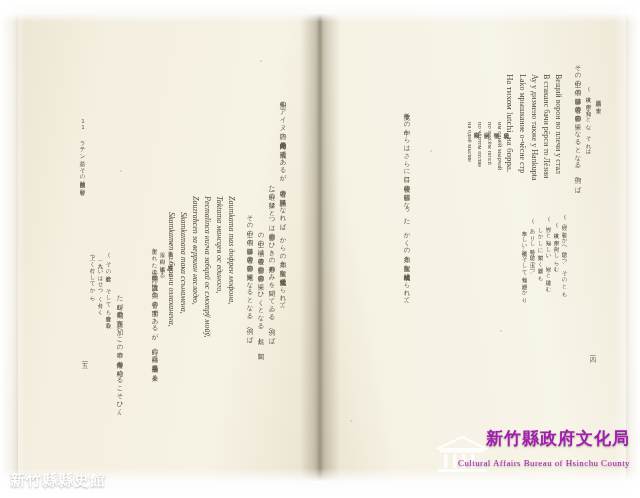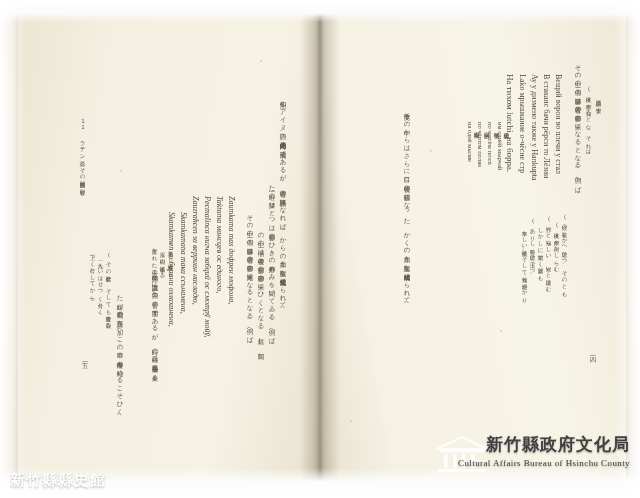--- a/index.html
+++ b/index.html
@@ -80,25 +80,25 @@
   .rot.small{font-size:6.5px;}
 
   
   .wm-left{
     position:absolute;left:10px;bottom:8px;
     font-size:15px;font-weight:bold;color:#ffffff;
     font-family:"DejaVu Sans", sans-serif;letter-spacing:1px;
     text-shadow:0 1px 2px rgba(0,0,0,.30);
   }
   .wm-right{
-    position:absolute;right:10px;bottom:30px;text-align:right;color:#404040;
+    position:absolute;right:10px;bottom:30px;text-align:right;color:#a21caf;
     text-shadow:0 1px 2px rgba(0,0,0,.30);
   }
   .wm-right .cn{font-size:17px;font-weight:bold;font-family:"DejaVu Sans", sans-serif;letter-spacing:1px;}
-  .wm-right .en{font-size:9px;font-family:"Liberation Serif", serif;letter-spacing:.4px;margin-top:2px;}
+  .wm-right .en{font-size:9px;font-family:"Liberation Serif", serif;letter-spacing:.4px;margin-top:8px;}
   .wm-logo{
     position:absolute;right:150px;bottom:24px;width:56px;height:40px;opacity:.92;
   }
 </style>
 </head>
 <body>
 
 <div class="page">
   <div class="book">
 

